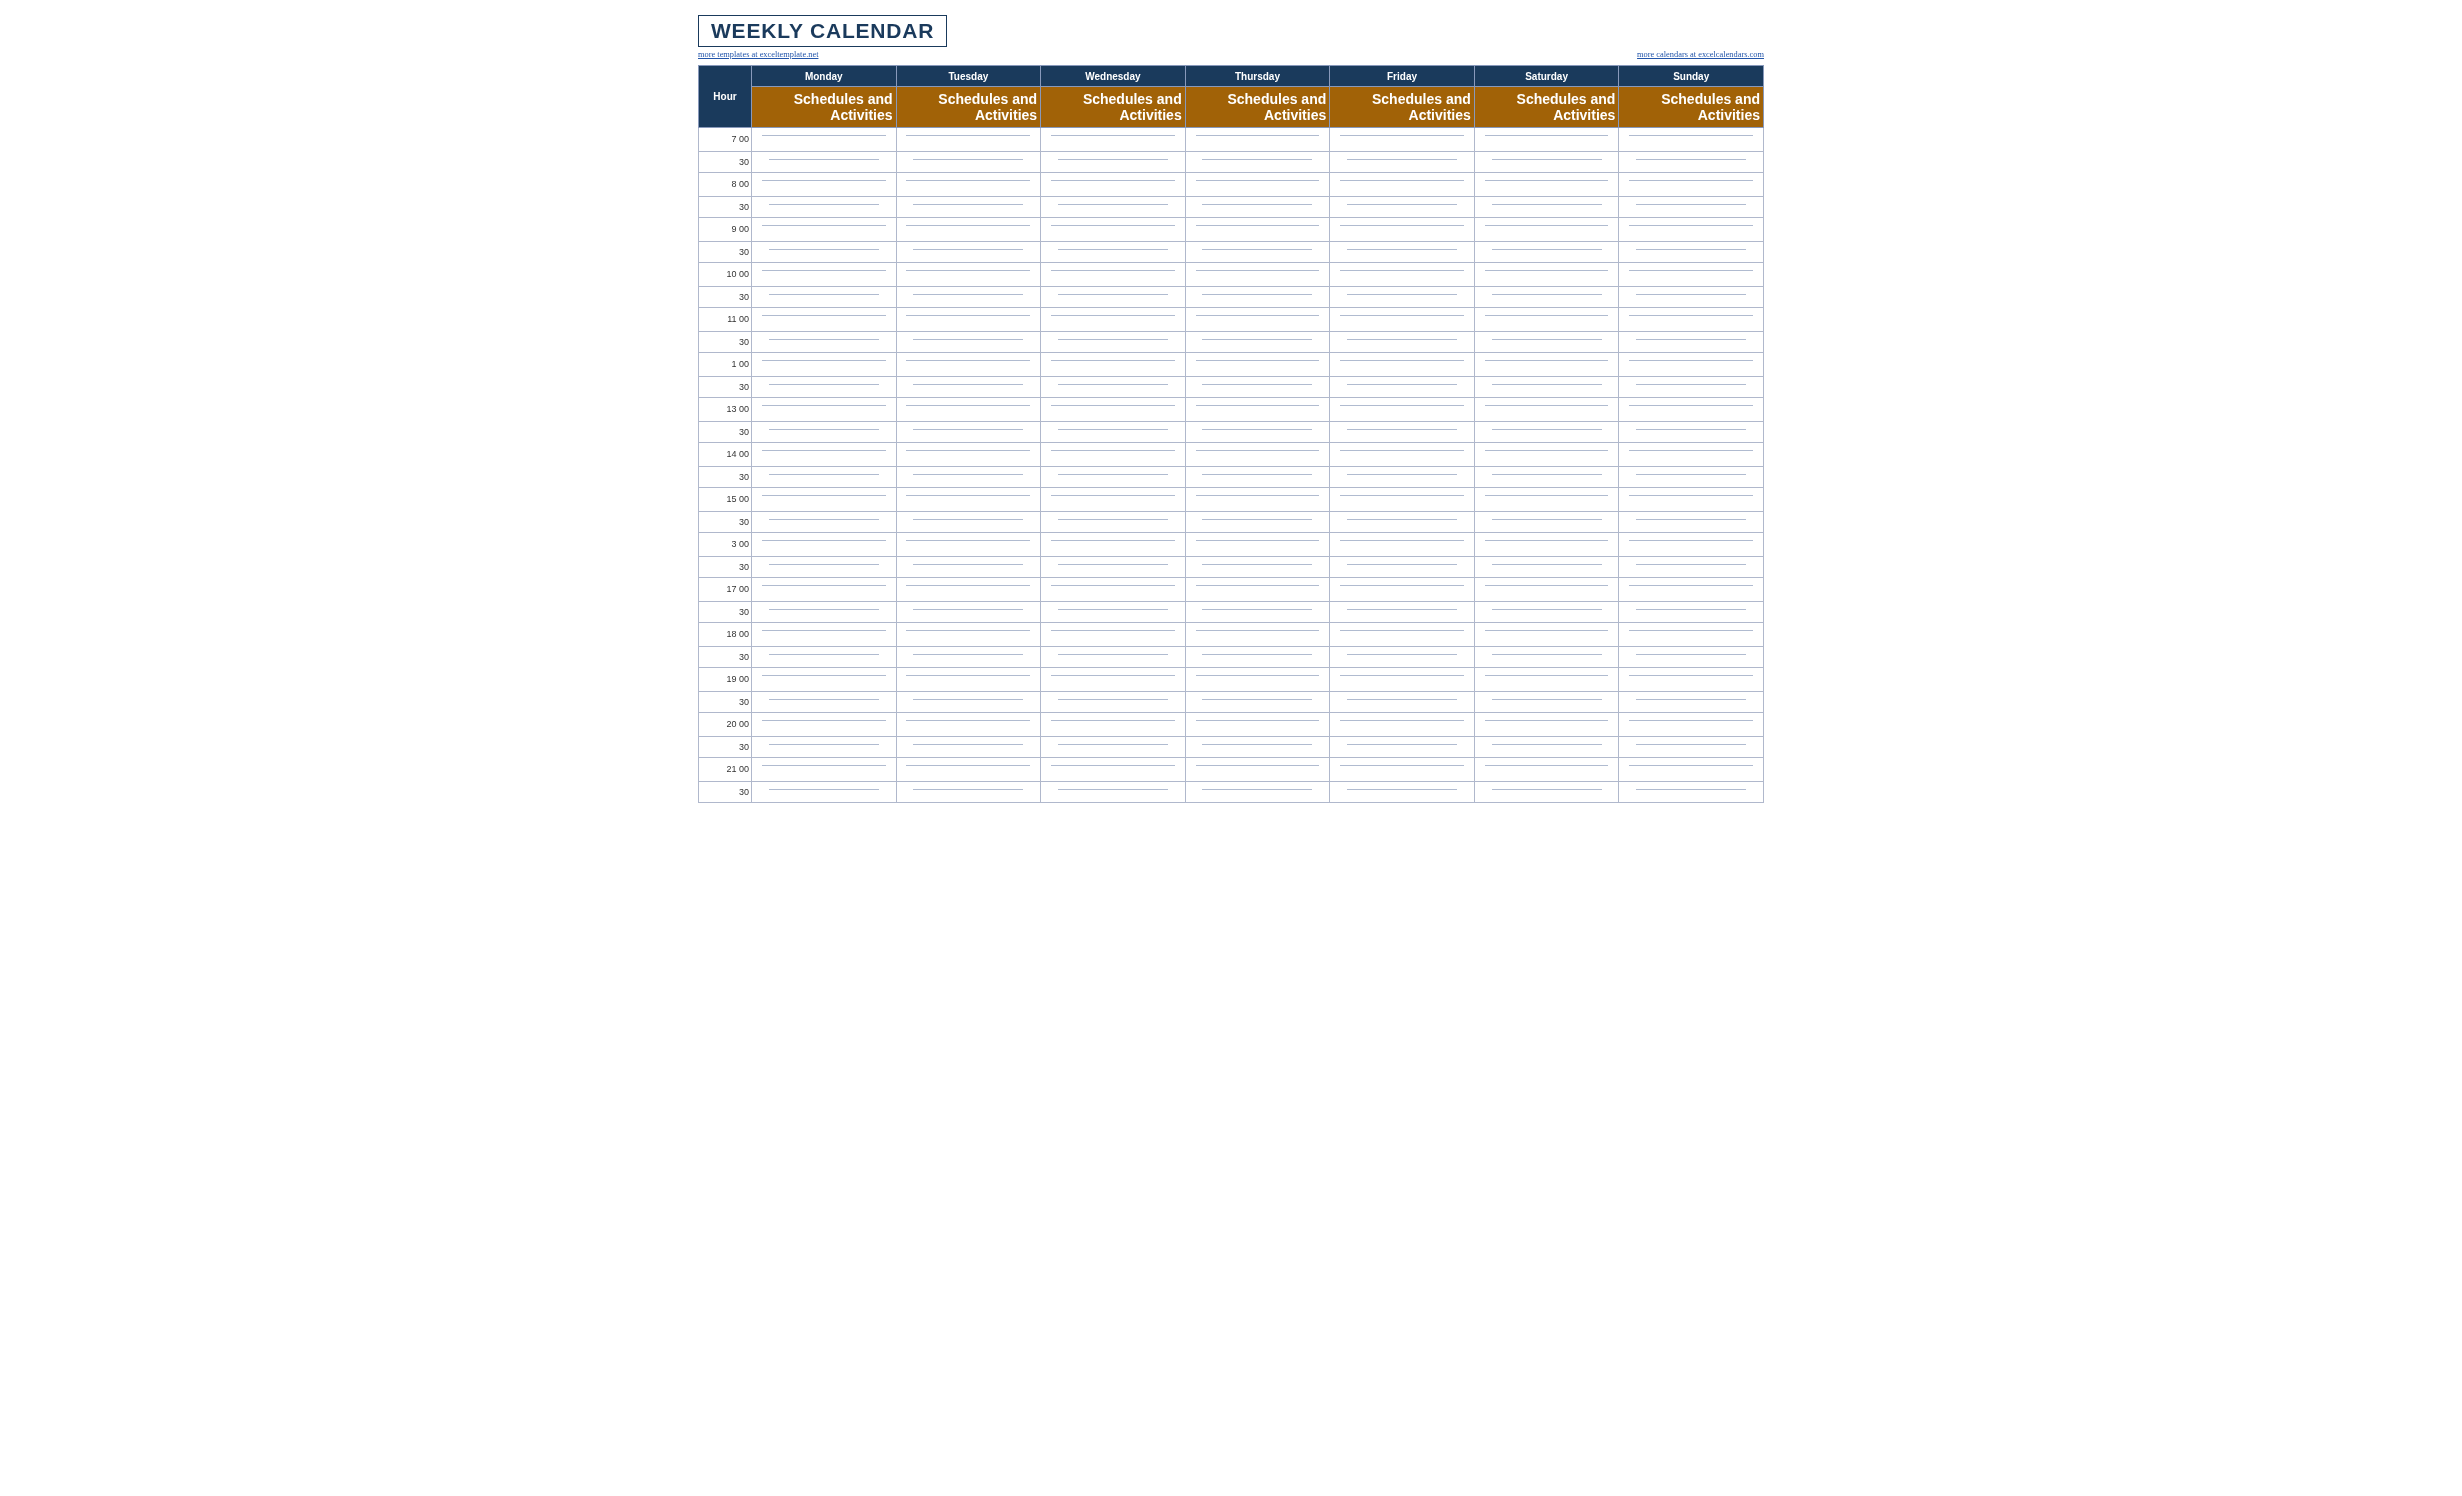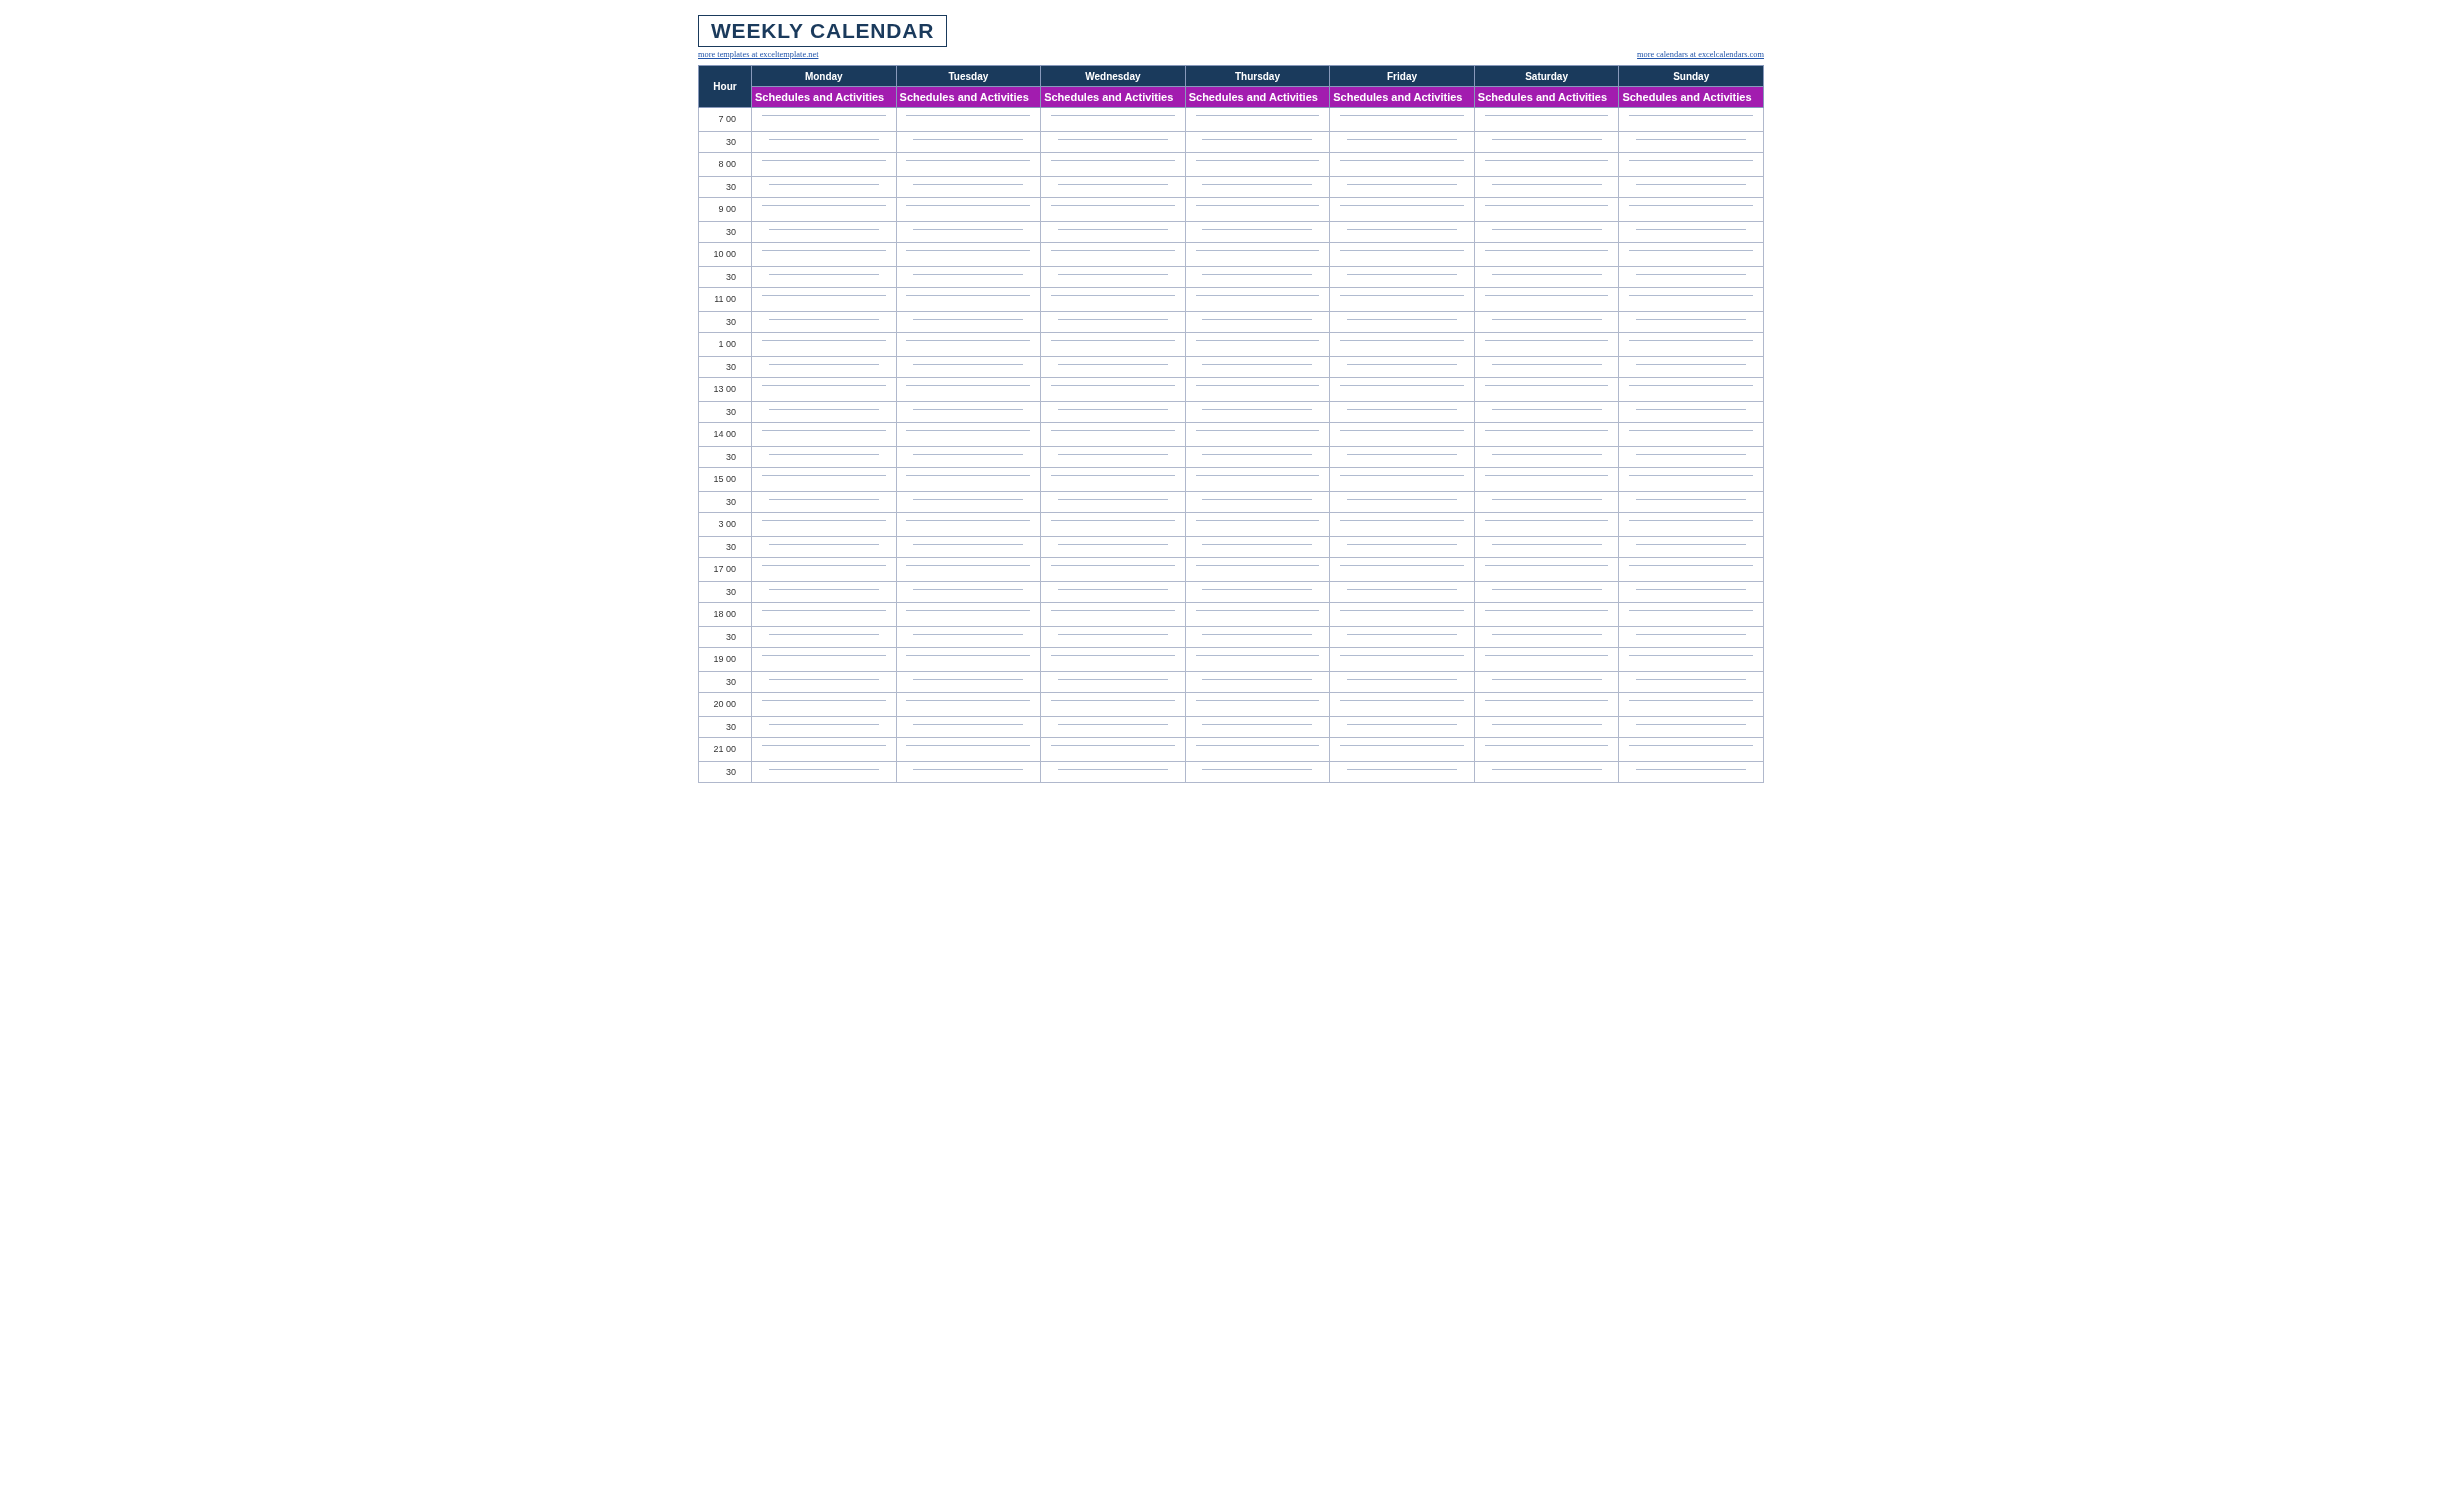--- a/index.html
+++ b/index.html
@@ -53,33 +53,33 @@
       font-weight: bold;
       font-size: 10px;
       padding: 4.6px 3px;
       border: 0.8px solid #8899bb;
     }
     .header-row th {
       background: #1a3a5c;
       color: #fff;
     }
     .subheader-row td {
-      background: #a21caf;
+      background: #a16207;
       color: #fff;
       font-weight: bold;
-      font-size: 11px;
-      text-align: left;
+      font-size: 14px;
+      text-align: right;
       padding: 3.8px 3px;
       border: 0.8px solid #8899bb;
     }
     .hour-col {
       width: 53px;
       min-width: 53px;
       text-align: right;
-      padding-right: 15px;
+      padding-right: 2px;
       font-size: 9px;
       color: #333;
       border: 0.8px solid #b0b8cc;
       background: #fff;
       vertical-align: middle;
     }
     .time-row td {
       border: 0.8px solid #b0b8cc;
       height: 21px;
     }

